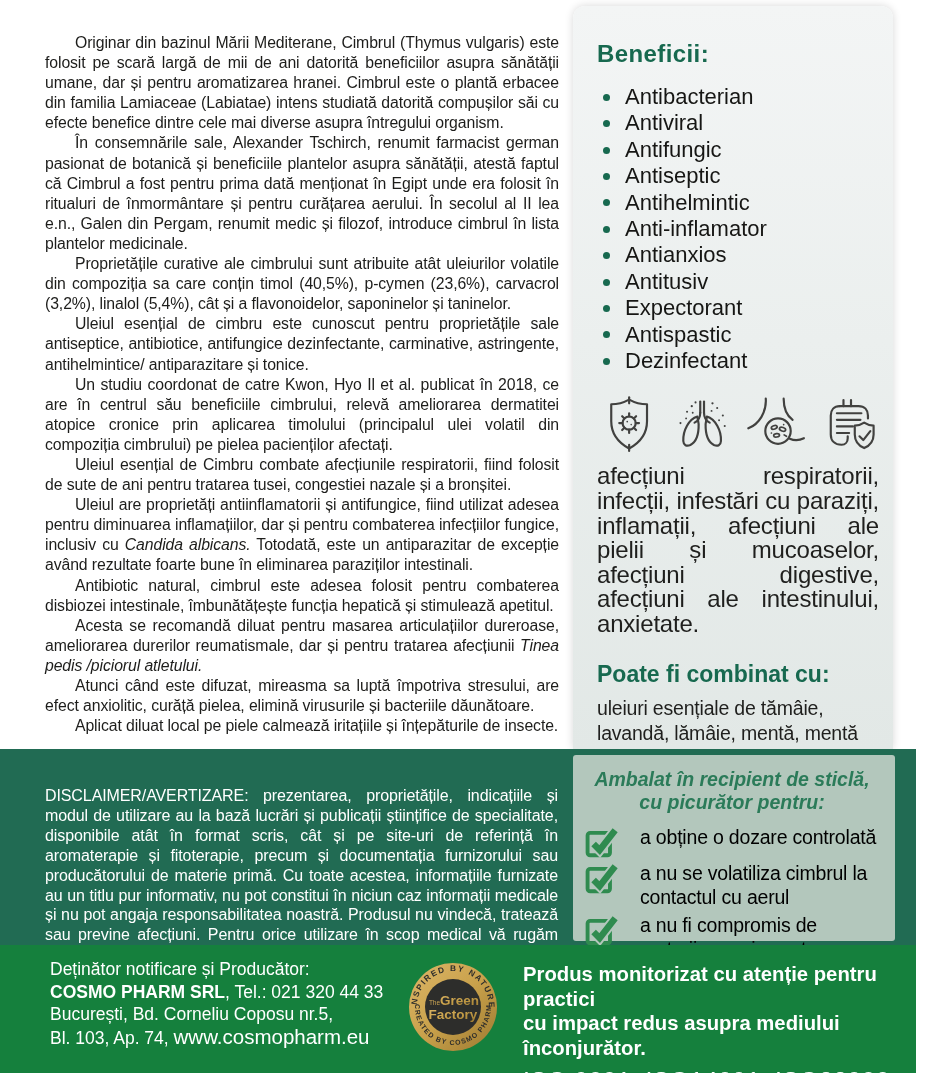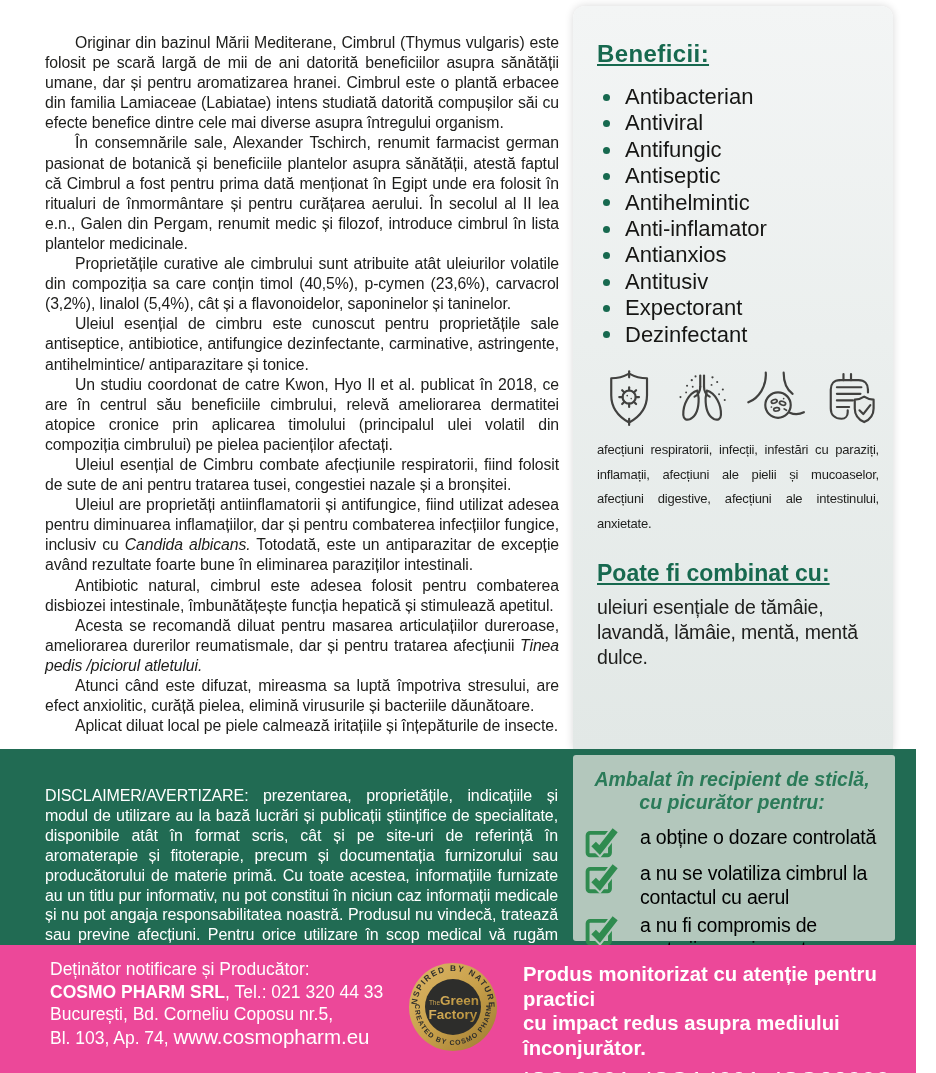--- a/index.html
+++ b/index.html
@@ -11,52 +11,52 @@
   .article p{margin:0;text-align:justify;text-indent:30px;
              font-size:15.8px;line-height:20.1px;letter-spacing:-0.1px;color:#1d1d1b;}
   .article em{font-style:italic;}
 
   
   .side-panel{position:absolute;left:573px;top:6px;width:320px;height:743px;
               box-sizing:border-box;padding:34px 14px 0 24px;
               background:linear-gradient(180deg,#f3f5f5 0%,#ebefee 45%,#e2e8e6 100%);
               border-radius:12px 12px 0 0;
               box-shadow:0 0 9px rgba(0,0,0,.16);}
-  .green-h{font-weight:bold;color:#17694f;margin:0;text-decoration:underline;}
+  .green-h{font-weight:bold;color:#17694f;margin:0;}
   .benefits-title{font-size:24px;letter-spacing:.4px;}
   .benefits-list{list-style:none;margin:16px 0 0 0;padding:0 0 0 6px;}
   .benefits-list li{display:flex;align-items:center;gap:15px;
                     font-size:22px;line-height:26.4px;color:#161614;}
   .benefits-list .dot{flex:0 0 auto;width:7px;height:7px;border-radius:50%;background:#17694f;}
 
   .icon-row{display:flex;gap:13px;margin:20px 0 0 2px;align-items:center;}
   .icon-row svg{display:block;}
 
   .section-title{font-size:23px;margin-top:24px;}
-  .indicated-text{margin:8px 0 0 0;font-size:13px;line-height:24.6px;
+  .indicated-text{margin:8px 0 0 0;font-size:24px;line-height:24.6px;
                   letter-spacing:-0.2px;text-align:justify;color:#1f1f1d;}
   .combined-text{margin:8px 0 0 0;font-size:19.5px;line-height:25px;
                  letter-spacing:-0.2px;color:#1f1f1d;}
 
   
   .band{position:absolute;left:0;top:749px;width:936px;height:196px;background:#216b53;}
   .disclaimer{position:absolute;left:45px;top:21px;width:513px;color:#ffffff;
               font-size:16px;line-height:19.9px;letter-spacing:-0.1px;text-align:justify;}
 
   .pack-panel{position:absolute;left:573px;top:6px;width:322px;height:186px;
               box-sizing:border-box;padding:13px 16px 0 12px;background:#b3c7bc;border-radius:3px;}
   .pack-title{margin:0;text-align:center;font-style:italic;font-weight:bold;
               color:#2b7b59;font-size:19.5px;line-height:23px;}
   .pack-list{margin-top:11px;}
   .pack-item{display:flex;gap:24px;align-items:flex-start;margin-bottom:4px;
              font-size:19.5px;line-height:24px;color:#000000;letter-spacing:-0.2px;}
   .pack-item svg{flex:0 0 auto;overflow:visible;margin-top:1px;}
 
   
-  .footer{position:absolute;left:0;top:945px;width:936px;height:128px;background:#ec4899;color:#fff;}
+  .footer{position:absolute;left:0;top:945px;width:936px;height:128px;background:#15803d;color:#fff;}
   .footer-left{position:absolute;left:50px;top:13px;font-size:17.5px;line-height:22.6px;}
   .footer-left .b{font-weight:bold;}
   .footer-left .website{font-weight:normal;font-size:20.5px;}
   .badge{position:absolute;left:407px;top:16px;}
   .footer-right{position:absolute;left:523px;top:17px;}
   .eco{font-weight:bold;font-size:20.3px;line-height:24.6px;}
   .iso{font-size:25px;margin-top:7px;letter-spacing:.3px;}
 </style>
 </head>
 <body>
@@ -108,20 +108,24 @@
           <span class="dot"></span>
           <span>Antianxios</span>
         </li>
         <li>
           <span class="dot"></span>
           <span>Antitusiv</span>
         </li>
         <li>
           <span class="dot"></span>
           <span>Expectorant</span>
+        </li>
+        <li>
+          <span class="dot"></span>
+          <span>Antispastic</span>
         </li>
         <li>
           <span class="dot"></span>
           <span>Dezinfectant</span>
         </li>
       </ul>
 
     <div class="icon-row">
 
       <svg width="62" height="62" viewBox="0 0 64 64" fill="none" stroke="#41413f" stroke-width="2.3" stroke-linecap="round" stroke-linejoin="round">

